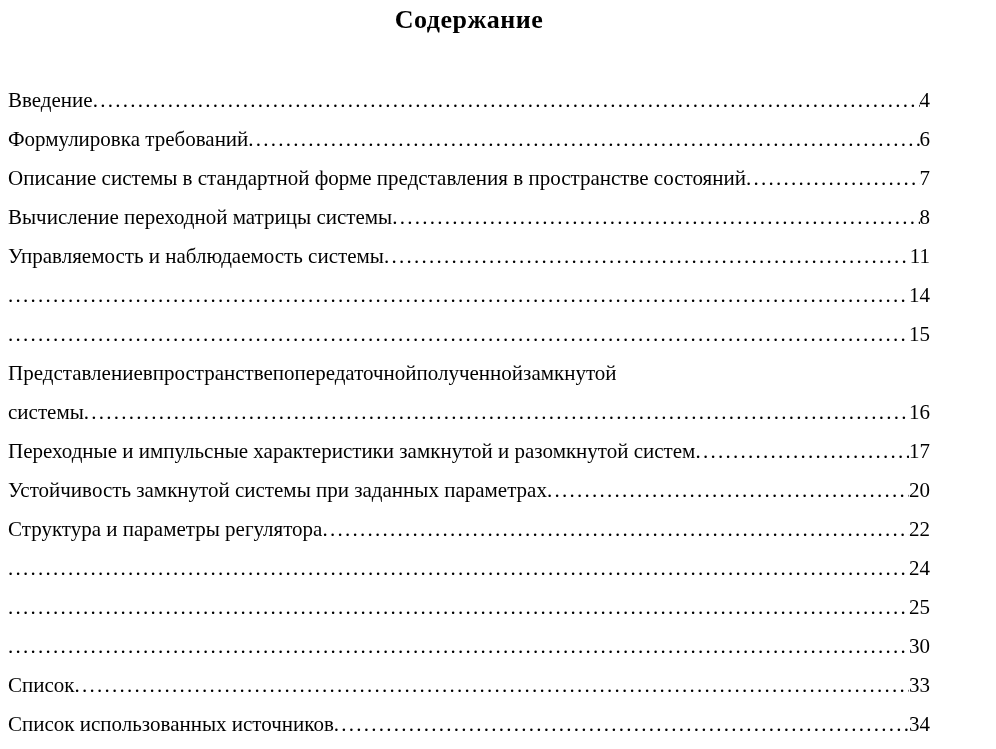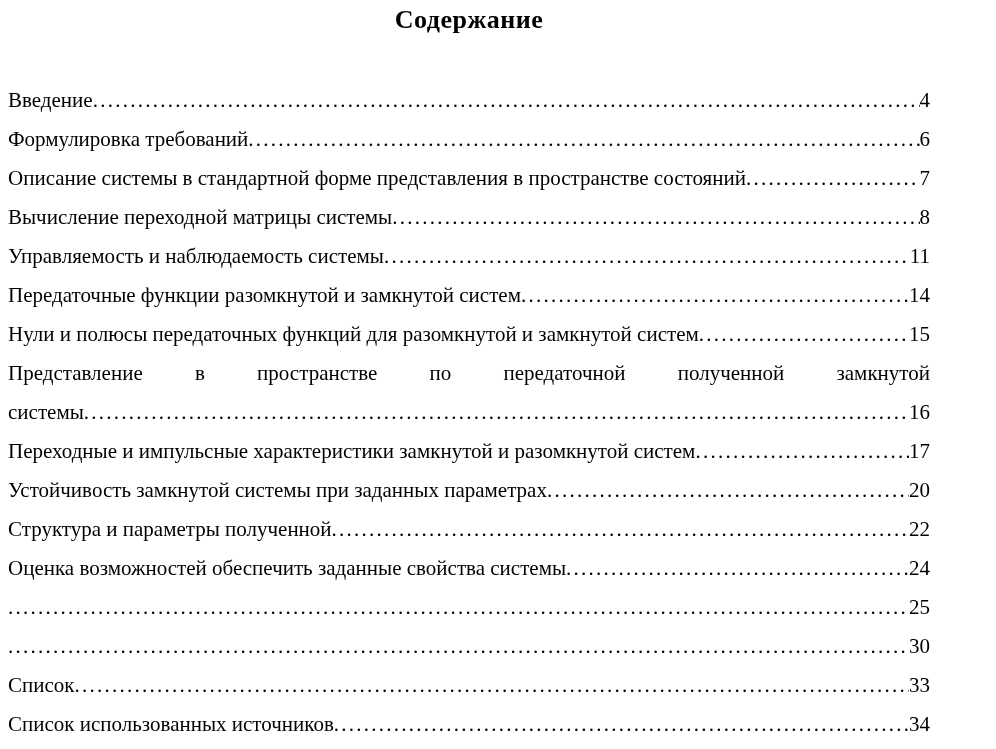--- a/index.html
+++ b/index.html
@@ -51,22 +51,20 @@
     letter-spacing: 2.25px;
   }
   .toc-line .pagenum {
     flex: 0 0 auto;
   }
   .toc-wrap-line {
     height: 39px;
     line-height: 39px;
     white-space: nowrap;
     display: flex;
-    justify-content: space-between;
-    gap: 12px;
   }
   .toc-wrap-line span {
     flex: 0 0 auto;
   }
 </style>
 </head>
 <body>
 
 <div class="page">
   <h1 class="doc-title">Содержание</h1>
@@ -90,26 +88,24 @@
         <span class="label">Вычисление переходной матрицы системы</span>
         <span class="leader">............................................................................................................................................................................................................................</span>
         <span class="pagenum">8</span>
       </div>
       <div class="toc-line">
         <span class="label">Управляемость и наблюдаемость системы</span>
         <span class="leader">............................................................................................................................................................................................................................</span>
         <span class="pagenum">11</span>
       </div>
       <div class="toc-line">
-        <span class="label">Передаточные функции разомкнутой и замкнутой систем</span>
         <span class="leader">............................................................................................................................................................................................................................</span>
         <span class="pagenum">14</span>
       </div>
       <div class="toc-line">
-        <span class="label">Нули и полюсы передаточных функций для разомкнутой и замкнутой систем</span>
         <span class="leader">............................................................................................................................................................................................................................</span>
         <span class="pagenum">15</span>
       </div>
       <div class="toc-wrap-line">
         <span>Представление</span>
         <span>в</span>
         <span>пространстве</span>
         <span>по</span>
         <span>передаточной</span>
         <span>полученной</span>
@@ -124,26 +120,25 @@
         <span class="label">Переходные и импульсные характеристики замкнутой и разомкнутой систем</span>
         <span class="leader">............................................................................................................................................................................................................................</span>
         <span class="pagenum">17</span>
       </div>
       <div class="toc-line">
         <span class="label">Устойчивость замкнутой системы при заданных параметрах</span>
         <span class="leader">............................................................................................................................................................................................................................</span>
         <span class="pagenum">20</span>
       </div>
       <div class="toc-line">
-        <span class="label">Структура и параметры полученной</span>
+        <span class="label">Структура и параметры регулятора</span>
         <span class="leader">............................................................................................................................................................................................................................</span>
         <span class="pagenum">22</span>
       </div>
       <div class="toc-line">
-        <span class="label">Оценка возможностей обеспечить заданные свойства системы</span>
         <span class="leader">............................................................................................................................................................................................................................</span>
         <span class="pagenum">24</span>
       </div>
       <div class="toc-line">
         <span class="leader">............................................................................................................................................................................................................................</span>
         <span class="pagenum">25</span>
       </div>
       <div class="toc-line">
         <span class="leader">............................................................................................................................................................................................................................</span>
         <span class="pagenum">30</span>

